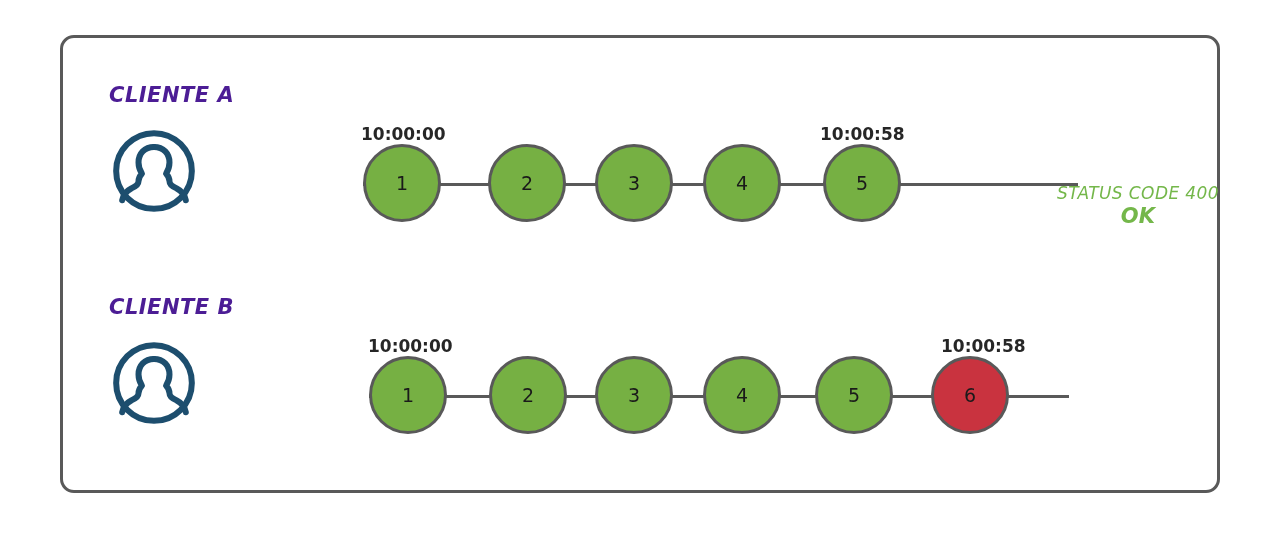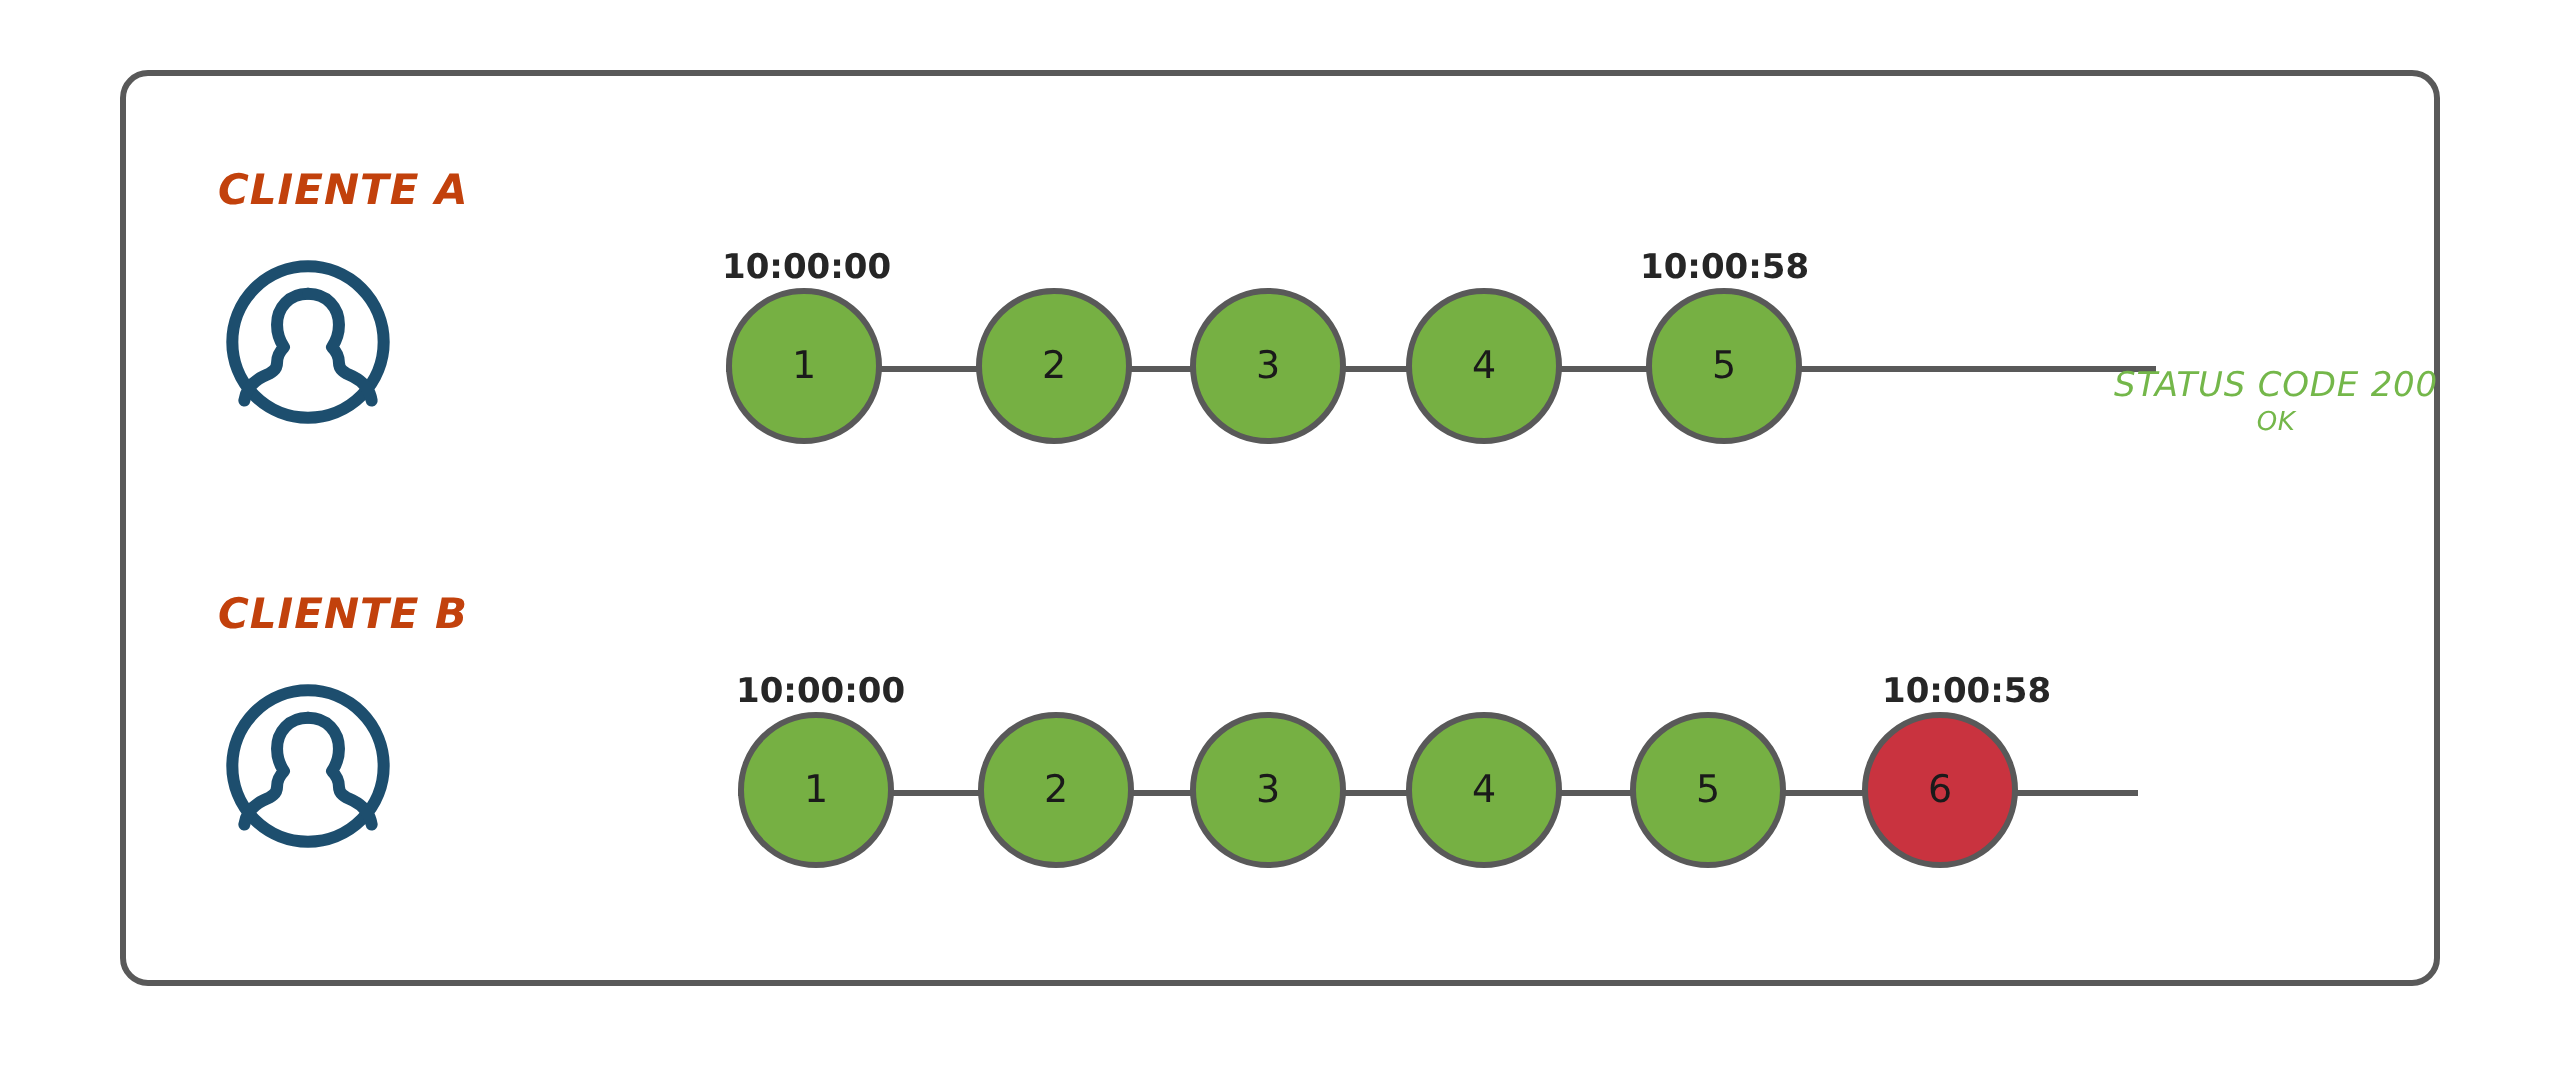--- a/index.html
+++ b/index.html
@@ -42,21 +42,21 @@
   
   .client-label {
     position: absolute;
     left: 46px;
     top: 45px;
     font-family: "DejaVu Sans", sans-serif;
     font-size: 21px;
     font-style: italic;
     font-weight: 600;
     letter-spacing: 0.5px;
-    color: #c2410c;
+    color: #4c1d95;
     white-space: nowrap;
   }
 
   
   .avatar {
     position: absolute;
     left: 48px;
     top: 90px;
     width: 86px;
     height: 86px;
@@ -112,24 +112,25 @@
     white-space: nowrap;
     font-family: "DejaVu Sans", sans-serif;
     font-style: italic;
   }
   .status-block .line1 {
     font-size: 17px;
     letter-spacing: 0.4px;
     display: block;
   }
   .status-block .line2 {
-    font-size: 13px;
+    font-size: 21px;
     letter-spacing: 0.2px;
     display: block;
     margin-top: 1px;
+    font-weight: bold;
   }
   .status-ok  { color: #74b74a; }
   .status-err { color: #cc2b37; }
 </style>
 </head>
 <body>
 
 <div id="diagram-frame">
 
   <div class="client-row" id="client-row-a">
@@ -155,21 +156,21 @@
       <div class="track-line" style="left:60px; width:715px;"></div>
 
       <div class="node ok" style="left:60px;">1</div>
       <div class="node ok" style="left:185px;">2</div>
       <div class="node ok" style="left:292px;">3</div>
       <div class="node ok" style="left:400px;">4</div>
       <div class="node ok" style="left:520px;">5</div>
     </div>
 
     <div class="status-block status-ok" style="left:960px; top:145px; width:230px;">
-      <span class="line1">STATUS CODE 200</span>
+      <span class="line1">STATUS CODE 400</span>
       <span class="line2">OK</span>
     </div>
   </div>
 
   <div class="client-row" id="client-row-b">
 
     <div class="client-label">CLIENTE B</div>
 
     <div class="avatar">
       <svg viewBox="0 0 100 100" xmlns="http://www.w3.org/2000/svg">

